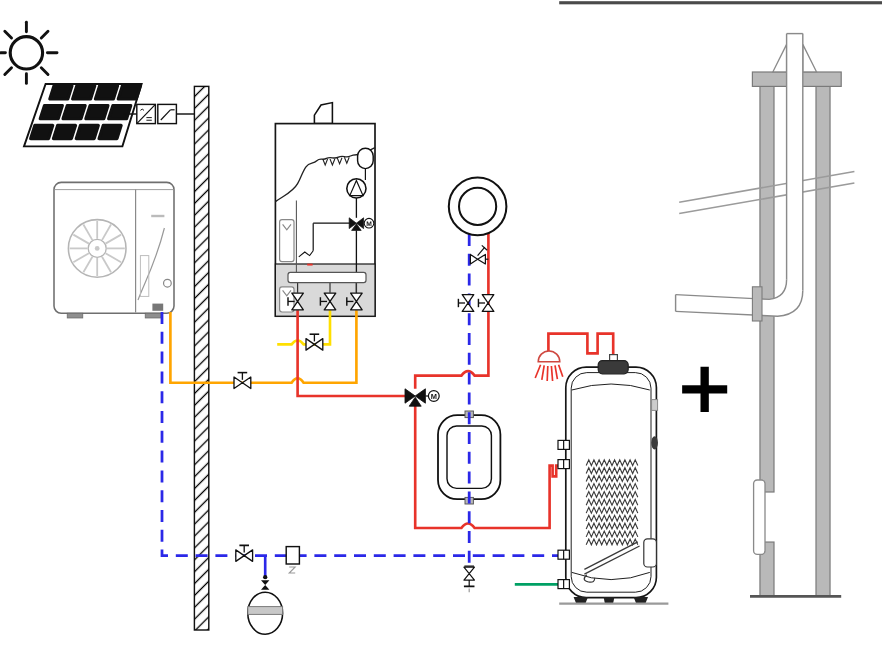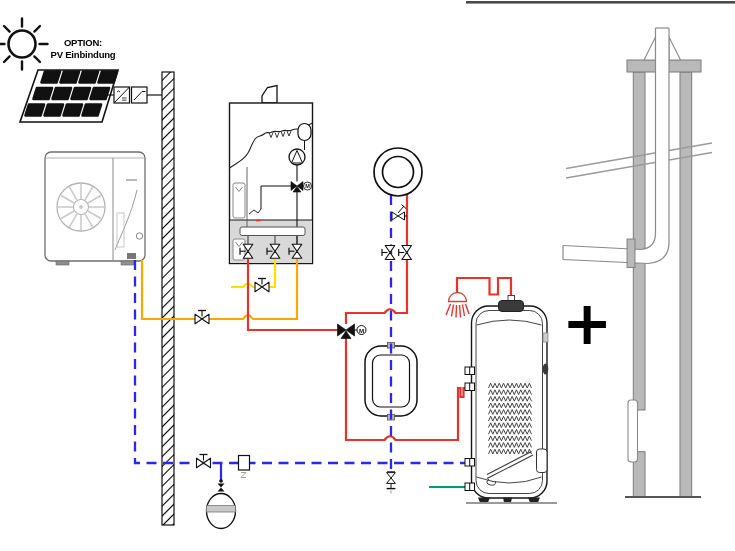--- a/index.html
+++ b/index.html
@@ -305,20 +305,16 @@
         <rect x="465" y="383" width="9.5" height="7.5"></rect>
     <rect x="465" y="458.5" width="9.5" height="7.5"></rect>
         <rect x="465" y="483" width="9.5" height="7.5"></rect>
     <line x1="469.7" y1="367" x2="469.7" y2="374.5"></line>
         <line x1="469.7" y1="383" x2="469.7" y2="390.5"></line>
     <line x1="469.7" y1="458.5" x2="469.7" y2="466"></line>
         <line x1="469.7" y1="483" x2="469.7" y2="490.5"></line>
   </g>
 </svg>
 
-<div class="option-label">
-  <span>OPTION:</span>
-  <span>PV Einbindung</span>
+
+<div class="plus">+</div>
+
 </div>
 
-<div class="plus">+</div>
-
-</div>
-
 </body></html>

